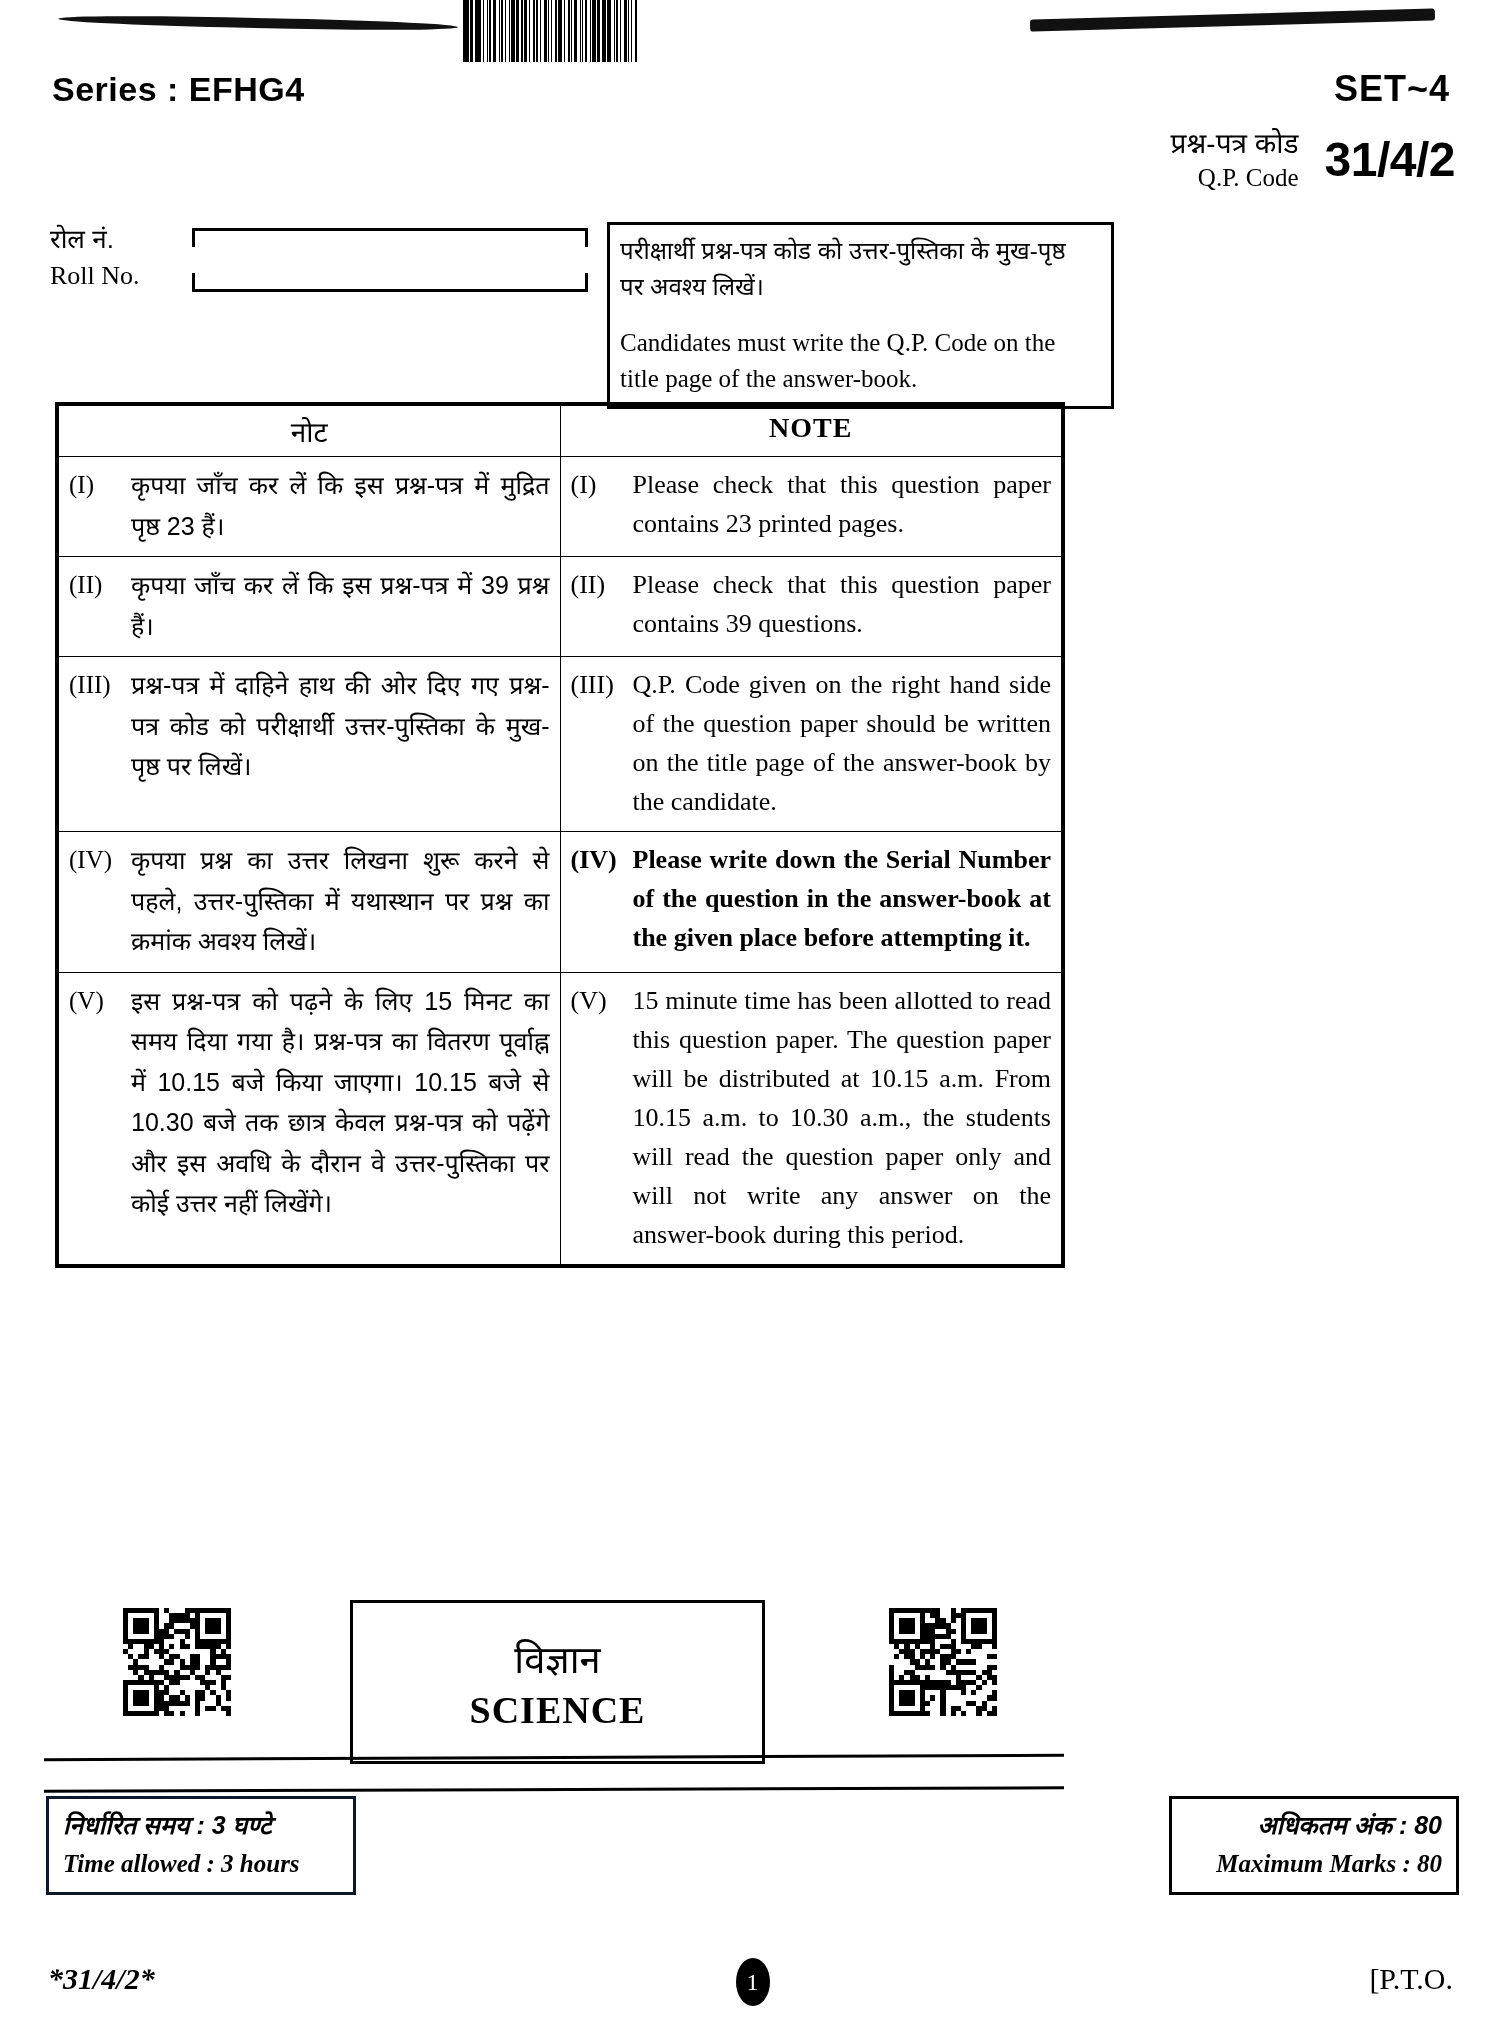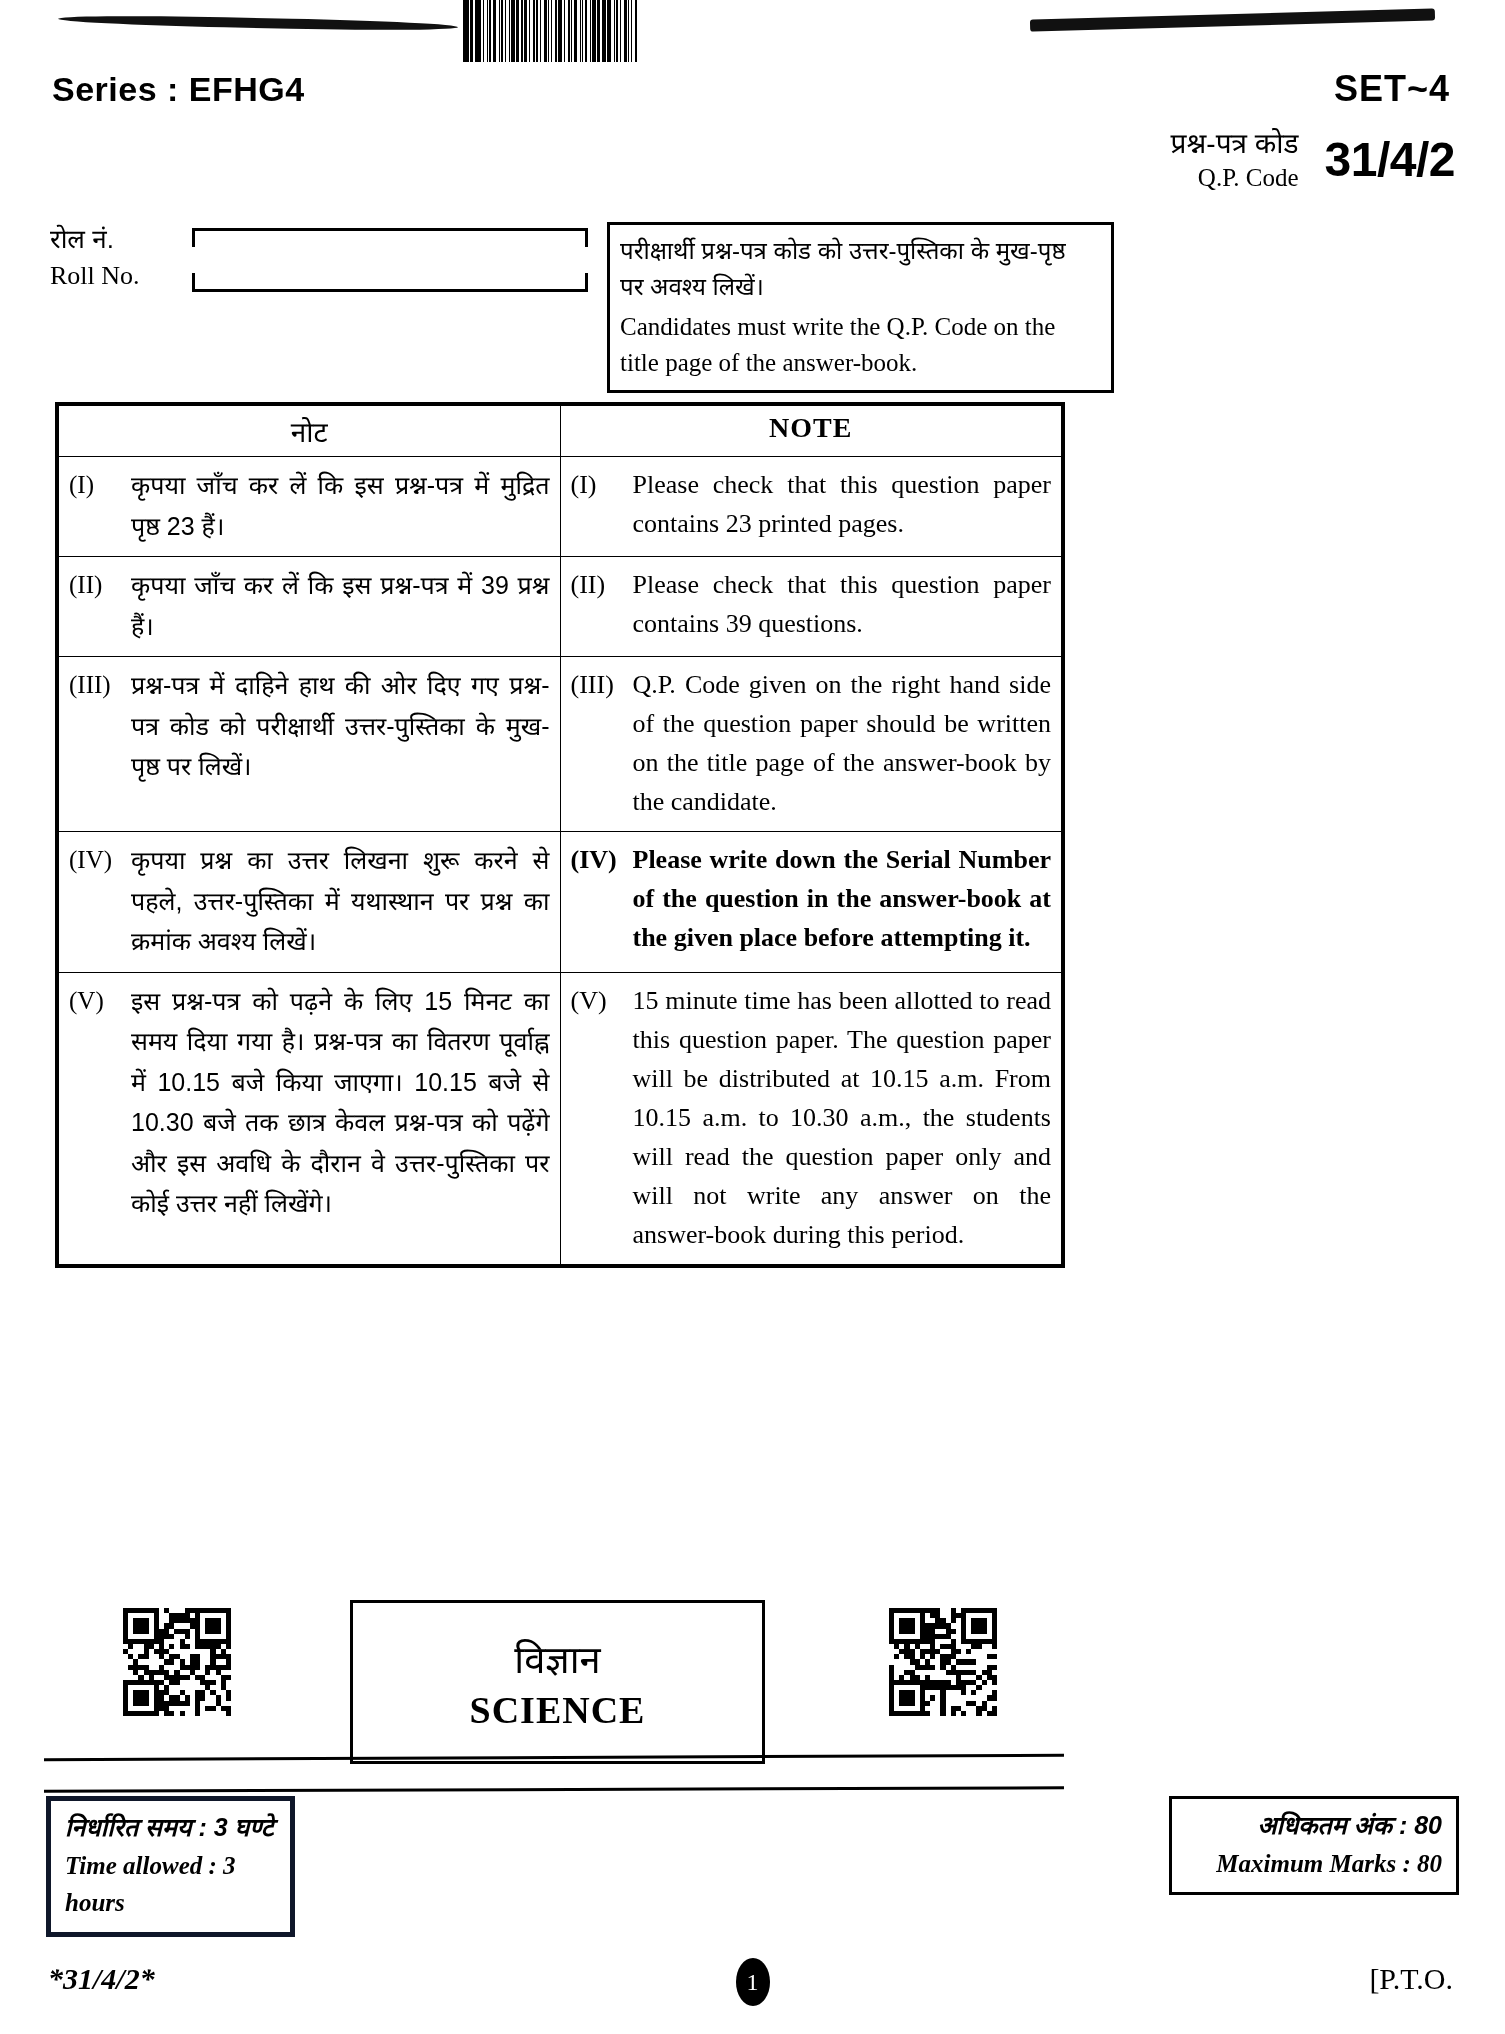--- a/index.html
+++ b/index.html
@@ -128,21 +128,21 @@
   }
   .cand-hi {
     font-family: "Liberation Sans", sans-serif;
     font-size: 24px;
     line-height: 1.5;
   }
   .cand-en {
     font-family: "Liberation Serif", serif;
     font-size: 25px;
     line-height: 1.42;
-    margin-top: 4px;
+    margin-top: 20px;
   }
 
   
   .note-table {
     position: absolute;
     left: 55px; top: 402px;
     width: 1010px;
     border: 3px solid #000;
     box-sizing: border-box;
     border-collapse: collapse;
@@ -253,22 +253,22 @@
     height: 3px;
     background: #000;
   }
   .rule.r1 { top: 1756px; transform: rotate(-0.25deg); }
   .rule.r2 { top: 1788px; transform: rotate(-0.2deg); }
 
   
   .time-box {
     position: absolute;
     left: 46px; top: 1796px;
-    width: 249px;
-    border: 5px solid #0f172a;
+    width: 310px;
+    border: 3px solid #0f172a;
     box-sizing: border-box;
     padding: 8px 16px 10px 14px;
     line-height: 1.5;
   }
   .marks-box {
     position: absolute;
     right: 46px; top: 1796px;
     width: 290px;
     border: 3px solid #000;
     box-sizing: border-box;

